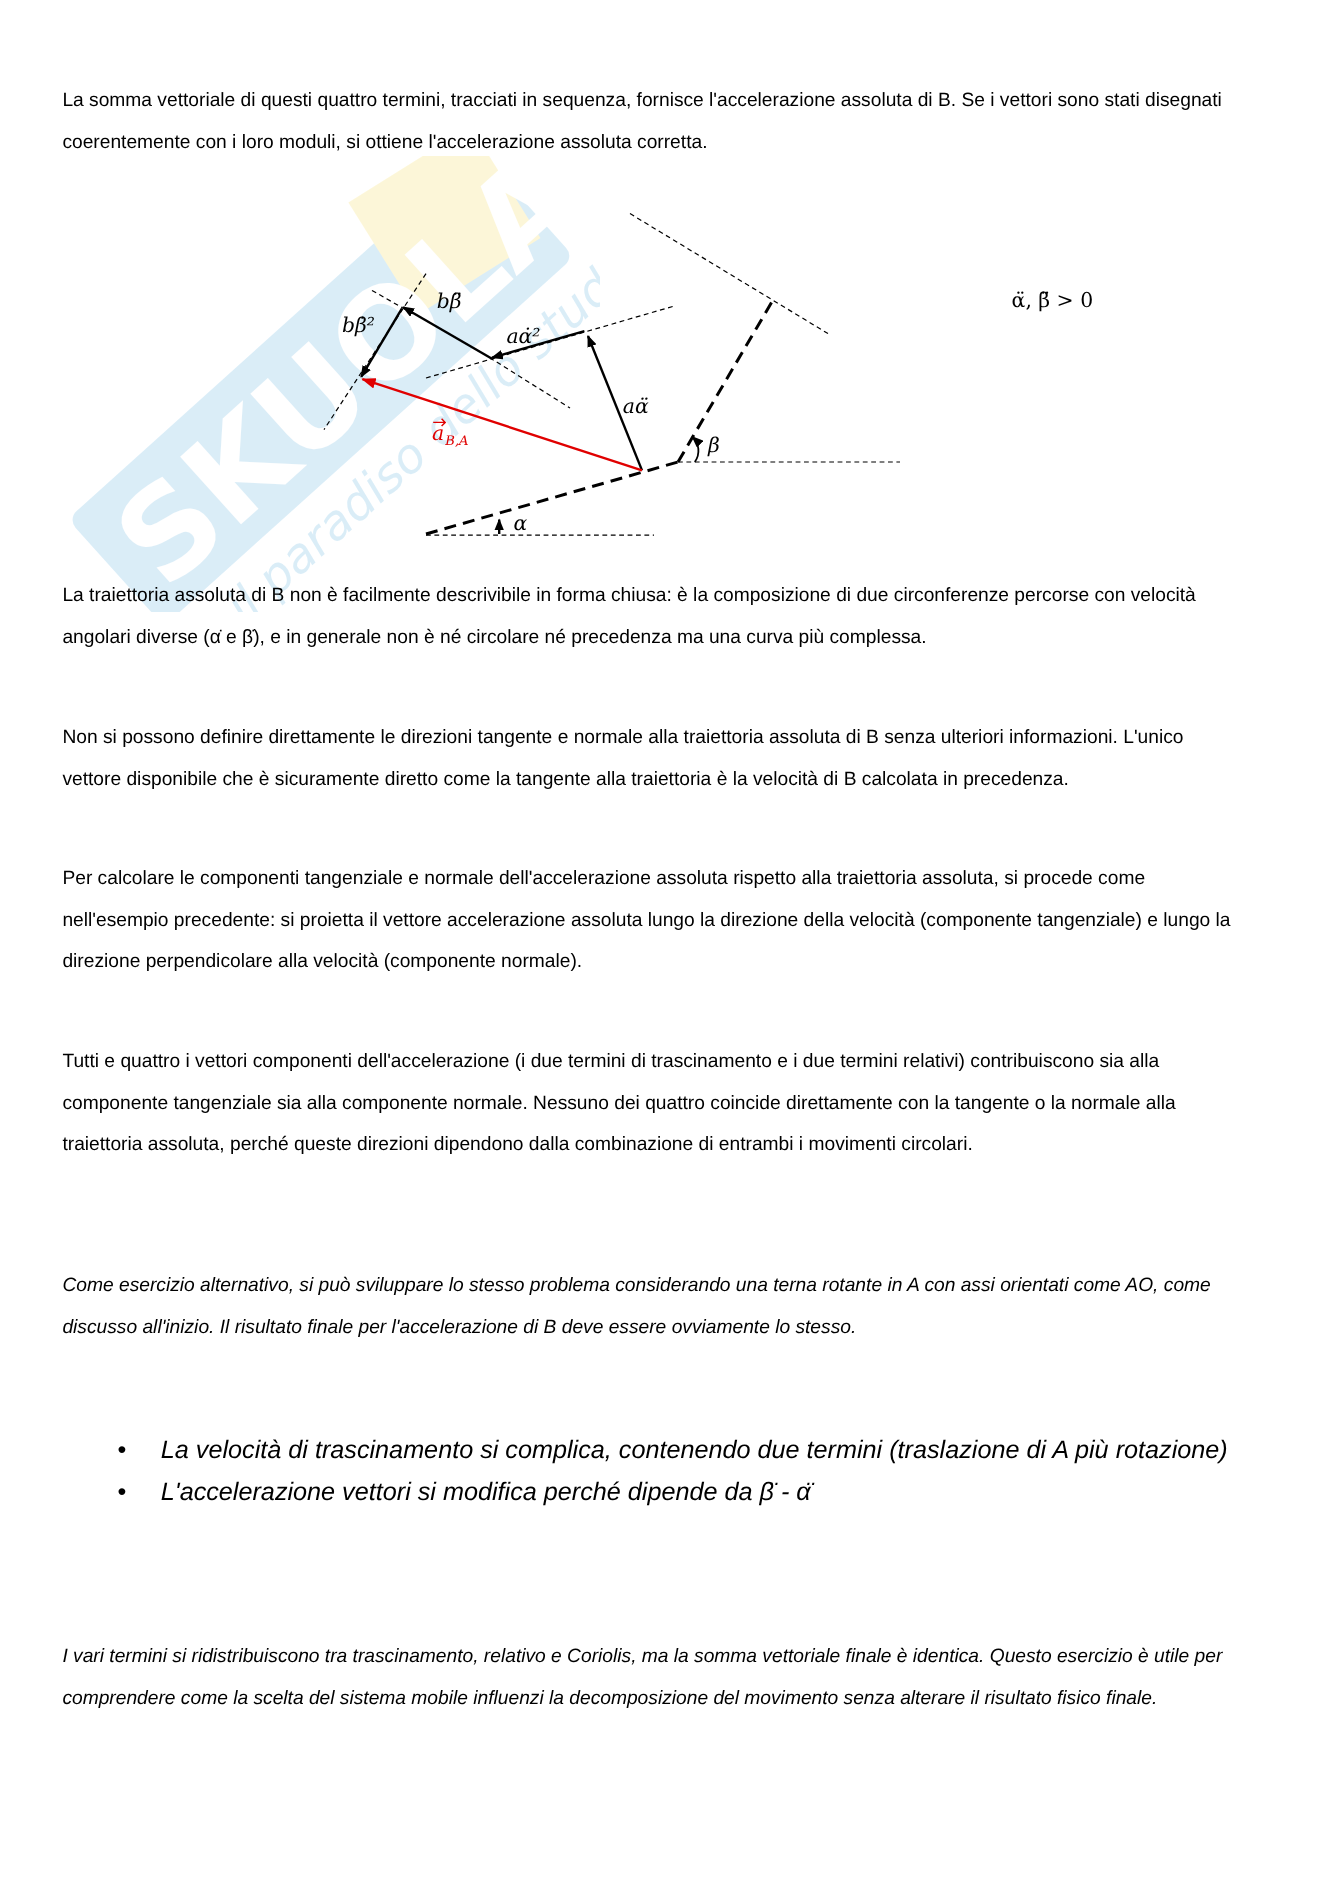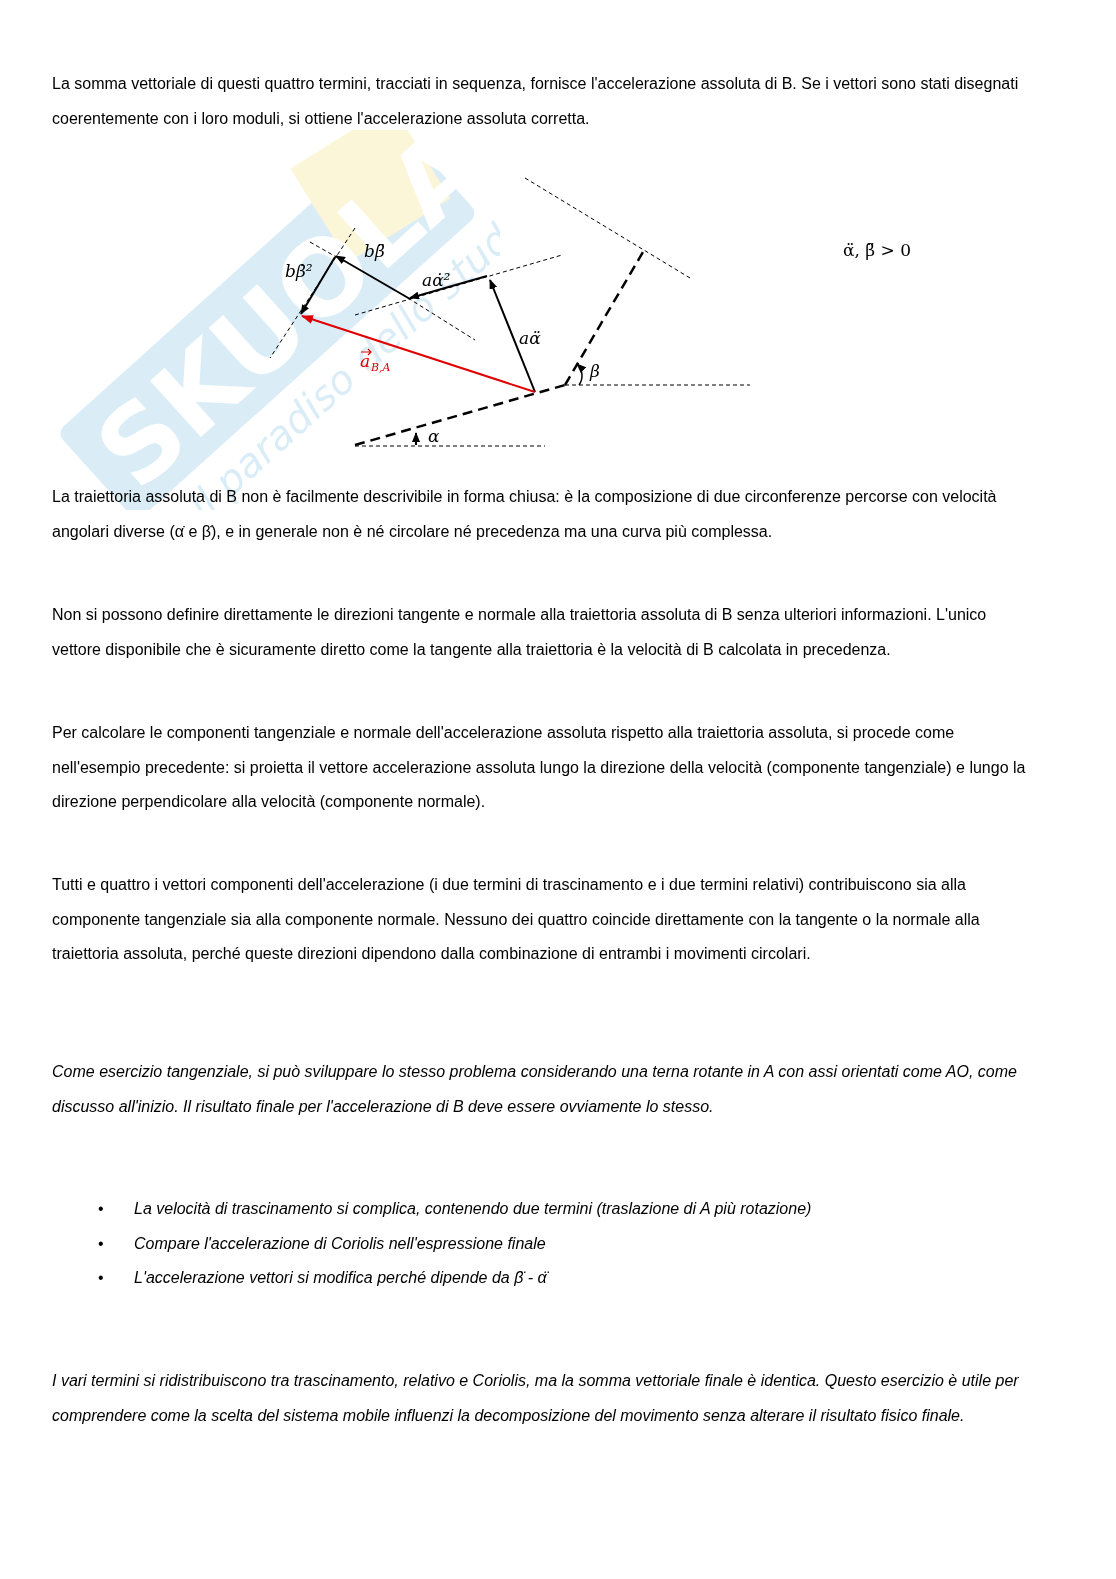--- a/index.html
+++ b/index.html
@@ -3,21 +3,21 @@
 <meta charset="utf-8">
 <style>
   html, body { margin: 0; padding: 0; background: #ffffff; }
   body { width: 1116px; height: 1579px; position: relative; overflow: hidden;
          font-family: "Liberation Sans", "DejaVu Sans", sans-serif; color: #000; }
   .page { position: absolute; left: 0; top: 0; width: 1116px; height: 1579px; }
   .watermark { position: absolute; left: 20px; top: 130px; width: 480px; height: 380px; pointer-events: none; }
   .para { position: absolute; left: 52px; width: 975px; font-size: 16px; line-height: 34.5px; margin: 0; }
   .para.it { font-style: italic; }
   .bullets { position: absolute; left: 68px; width: 975px; margin: 0; padding: 0; list-style: none;
-             font-size: 16px; line-height: 34.5px; font-style: italic; }
+             font-size: 21px; line-height: 34.5px; font-style: italic; }
   .bullets li { position: relative; padding-left: 66px; }
   .bullets li::before { content: "•"; position: absolute; left: 30px; font-style: normal; }
   .diagram { position: absolute; left: 260px; top: 170px; width: 680px; height: 290px; }
 </style>
 </head>
 <body>
 
 <div class="page">
 
   <svg class="watermark" viewBox="0 0 480 380">
@@ -80,22 +80,21 @@
       <text x="360" y="367" font-size="17">a</text>
       <text x="371" y="371" font-size="11">B,A</text>
       <path d="M361,352 L371,352 M368,349 L371,352 L368,355" stroke="#e00000" stroke-width="1.2" fill="none"></path>
     </g>
   </svg>
 
   <p class="para" style="top:480px;">La traiettoria assoluta di B non è facilmente descrivibile in forma chiusa: è la composizione di due circonferenze percorse con velocità angolari diverse (α̇ e β̇), e in generale non è né circolare né precedenza ma una curva più complessa.</p>
   <p class="para" style="top:716px;">Per calcolare le componenti tangenziale e normale dell'accelerazione assoluta rispetto alla traiettoria assoluta, si procede come nell'esempio precedente: si proietta il vettore accelerazione assoluta lungo la direzione della velocità (componente tangenziale) e lungo la direzione perpendicolare alla velocità (componente normale).</p>
   <p class="para" style="top:598px;">Non si possono definire direttamente le direzioni tangente e normale alla traiettoria assoluta di B senza ulteriori informazioni. L'unico vettore disponibile che è sicuramente diretto come la tangente alla traiettoria è la velocità di B calcolata in precedenza.</p>
   <p class="para" style="top:868px;">Tutti e quattro i vettori componenti dell'accelerazione (i due termini di trascinamento e i due termini relativi) contribuiscono sia alla componente tangenziale sia alla componente normale. Nessuno dei quattro coincide direttamente con la tangente o la normale alla traiettoria assoluta, perché queste direzioni dipendono dalla combinazione di entrambi i movimenti circolari.</p>
-  <p class="para it" style="top:1055px;">Come esercizio tangenziale, si può sviluppare lo stesso problema considerando una terna rotante in A con assi orientati come AO, come discusso all'inizio. Il risultato finale per l'accelerazione di B deve essere ovviamente lo stesso.</p>
+  <p class="para it" style="top:1055px;">Come esercizio alternativo, si può sviluppare lo stesso problema considerando una terna rotante in A con assi orientati come AO, come discusso all'inizio. Il risultato finale per l'accelerazione di B deve essere ovviamente lo stesso.</p>
 
   <ul class="bullets" style="top:1192px;">
     <li>La velocità di trascinamento si complica, contenendo due termini (traslazione di A più rotazione)</li>
-    <li>Compare l'accelerazione di Coriolis nell'espressione finale</li>
     <li>L'accelerazione vettori si modifica perché dipende da β̈ - α̈</li>
   </ul>
 
   <p class="para it" style="top:1364px;">I vari termini si ridistribuiscono tra trascinamento, relativo e Coriolis, ma la somma vettoriale finale è identica. Questo esercizio è utile per comprendere come la scelta del sistema mobile influenzi la decomposizione del movimento senza alterare il risultato fisico finale.</p>
 </div>
 
 </body></html>

